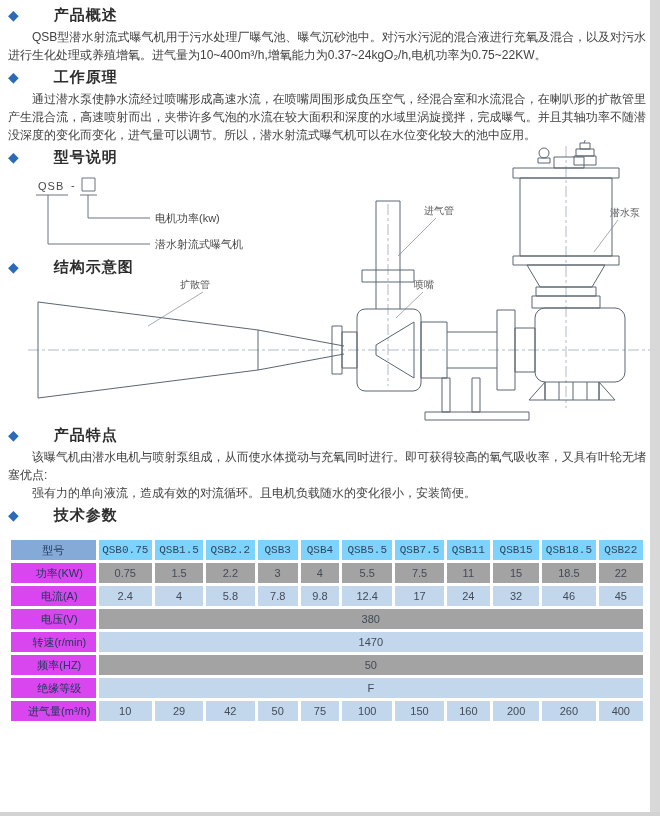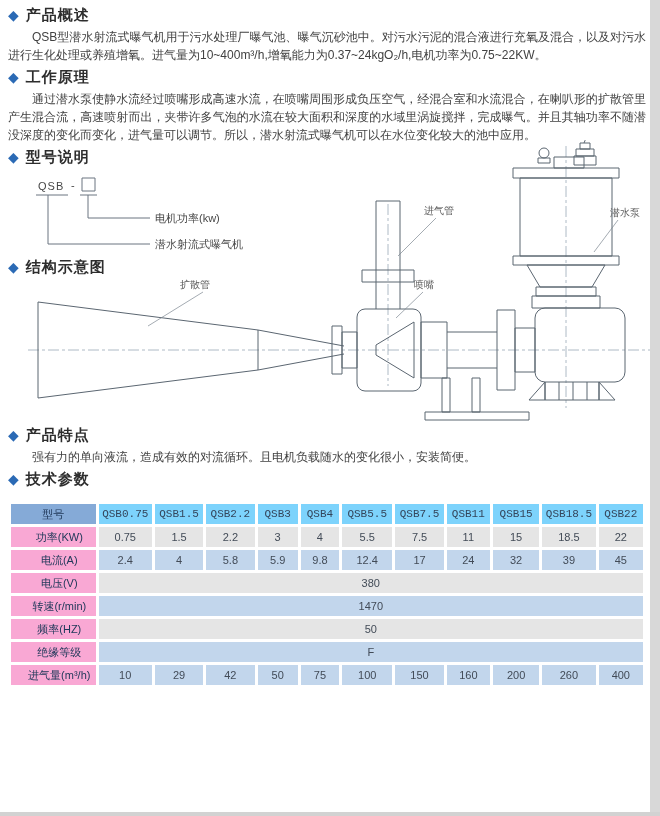--- a/index.html
+++ b/index.html
@@ -7,42 +7,42 @@
     position:relative;width:660px;height:816px;background:#fff;
     font-family:"Liberation Sans","DejaVu Sans",sans-serif;
     box-sizing:border-box;padding:6px 14px 0 8px;color:#3c3c3c;overflow:hidden;
   }
   .edge-r{position:absolute;top:0;right:0;width:10px;height:816px;background:#d8d8d8;}
   .edge-b{position:absolute;left:0;bottom:0;width:660px;height:4px;background:#d2d2d2;}
 
   .sec{display:flex;align-items:center;gap:7px;margin:4px 0 3px;}
   .sec:first-child{margin-top:0;}
   .sec .dia{color:#2b6ab5;font-size:14px;line-height:1;transform:translateY(-1px);}
-  .sec .t{font-size:15px;font-weight:bold;color:#2d2d2d;letter-spacing:1px;}
+  .sec .t{font-size:15px;font-weight:bold;color:#2d2d2d;letter-spacing:1px;margin-left:28px;}
 
   p.body{margin:2px 0 4px;font-size:12px;line-height:18px;text-align:justify;
          text-indent:2em;color:#414141;width:638px;}
 
   .middle{position:relative;height:252px;text-align:center;}
   .struct-head{position:absolute;left:0;top:88px;margin:0;}
   svg.diagram{position:absolute;left:0;top:-30px;}
 
   .lines path,.lines rect,.lines circle,.lines polygon{vector-effect:non-scaling-stroke;}
   .dlabel text{font-size:10px;fill:#5a5a5a;}
   .legendtxt text{font-size:11px;fill:#474747;}
   .codetxt{font-size:13px;fill:#333;letter-spacing:1px;}
 
   table.params{border-collapse:separate;border-spacing:3px;table-layout:fixed;
                width:638px;margin-top:12px;font-size:11px;}
   table.params th,table.params td{height:20px;text-align:center;vertical-align:middle;
                padding:0;font-weight:normal;overflow:hidden;white-space:nowrap;}
   table.params .corner{background:#85aad7;color:#21395a;}
-  table.params .rowlabel{background:#f9a8d4;color:#21395a;padding-left:12px;}
+  table.params .rowlabel{background:#d946ef;color:#21395a;padding-left:12px;}
   table.params .colhead{background:#7dd3fc;color:#34465c;font-family:Liberation Mono, monospace;}
-  table.params .light{background:#e5e5e5;color:#424b57;}
+  table.params .light{background:#a3a3a3;color:#424b57;}
   table.params .dark{background:#c2d6ec;color:#424b57;}
 </style>
 </head>
 <body>
 
 <div class="page">
 
   <div class="sec">
     <span class="dia">◆</span>
     <span class="t">产品概述</span>
@@ -156,20 +156,21 @@
     <div class="sec struct-head">
       <span class="dia">◆</span>
       <span class="t">结构示意图</span>
     </div>
   </div>
 
   <div class="sec">
     <span class="dia">◆</span>
     <span class="t">产品特点</span>
   </div>
+  <p class="body" style="margin-bottom:0;">该曝气机由潜水电机与喷射泵组成，从而使水体搅动与充氧同时进行。即可获得较高的氧气吸收率，又具有叶轮无堵塞优点:</p>
   <p class="body" style="margin-top:0;">强有力的单向液流，造成有效的对流循环。且电机负载随水的变化很小，安装简便。</p>
 
   <div class="sec">
     <span class="dia">◆</span>
     <span class="t">技术参数</span>
   </div>
 
   <table class="params">
     <colgroup>
       <col style="width:84px">
@@ -214,27 +215,27 @@
           <td class="light">11</td>
           <td class="light">15</td>
           <td class="light">18.5</td>
           <td class="light">22</td>
         </tr>
         <tr>
           <th class="rowlabel">电流(A)</th>
           <td class="dark">2.4</td>
           <td class="dark">4</td>
           <td class="dark">5.8</td>
-          <td class="dark">5.9</td>
+          <td class="dark">7.8</td>
           <td class="dark">9.8</td>
           <td class="dark">12.4</td>
           <td class="dark">17</td>
           <td class="dark">24</td>
           <td class="dark">32</td>
-          <td class="dark">39</td>
+          <td class="dark">46</td>
           <td class="dark">45</td>
         </tr>
         <tr>
           <th class="rowlabel">电压(V)</th>
           <td colspan="11" class="light">380</td>
         </tr>
         <tr>
           <th class="rowlabel">转速(r/min)</th>
           <td colspan="11" class="dark">1470</td>
         </tr>

